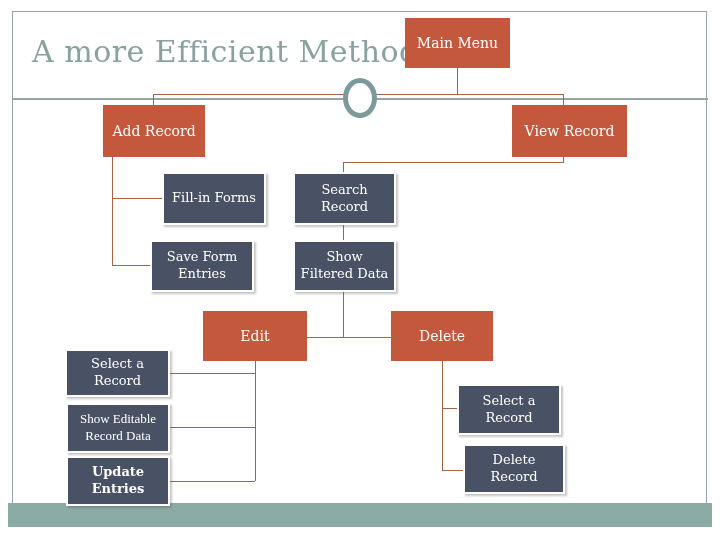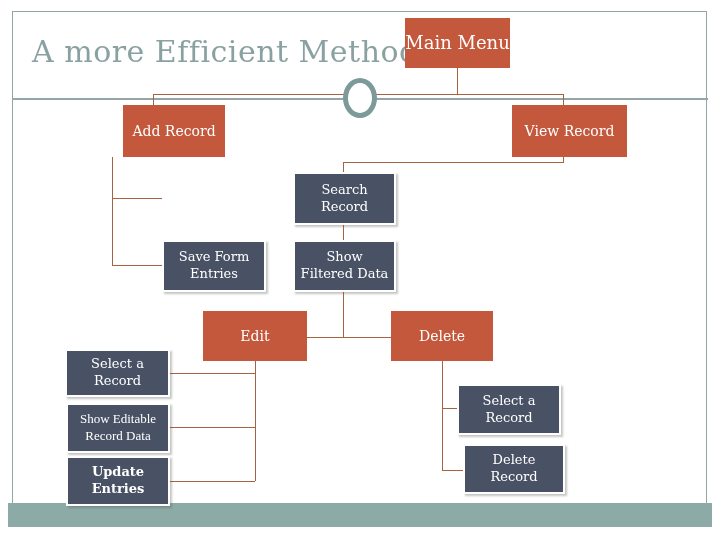--- a/index.html
+++ b/index.html
@@ -32,26 +32,26 @@
   .node {
     position:absolute; display:flex; align-items:center; justify-content:center;
     text-align:center; color:#ffffff; font-size:13px; line-height:1.3;
     white-space:pre-line; box-sizing:border-box;
   }
   .orange { background:#c4583c; }
   .slate  { background:#495165; border:2px solid #ffffff;
             box-shadow:2px 2px 2px rgba(90,90,90,0.35); }
 
   
-  .n-main-menu        { left:405px; top:18px;  width:105px; height:50px; font-size:18px; }
-  .n-add-record       { left:103px; top:105px; width:102px; height:52px; font-size:14px;margin-left:20px; }
+  .n-main-menu        { left:405px; top:18px;  width:105px; height:50px; font-size:14px; }
+  .n-add-record       { left:103px; top:105px; width:102px; height:52px; font-size:14px; }
   .n-view-record      { left:512px; top:105px; width:115px; height:52px; font-size:14px; }
   .n-fill-in-forms    { left:162px; top:172px; width:104px; height:53px; }
   .n-search-record    { left:293px; top:172px; width:103px; height:53px; }
-  .n-save-form        { left:162px; top:240px; width:104px; height:52px; }
+  .n-save-form        { left:150px; top:240px; width:104px; height:52px; }
   .n-show-filtered    { left:293px; top:240px; width:103px; height:52px; }
   .n-edit             { left:203px; top:311px; width:104px; height:50px; font-size:14px; }
   .n-delete           { left:391px; top:311px; width:102px; height:50px; font-size:14px; }
   .n-select-rec-edit  { left:65px;  top:349px; width:105px; height:48px; }
   .n-show-editable    { left:66px;  top:403px; width:104px; height:50px;font-family:Liberation Serif, serif; }
   .n-update-entries   { left:66px;  top:456px; width:104px; height:50px;font-weight:bold; }
   .n-select-rec-del   { left:457px; top:384px; width:104px; height:51px; }
   .n-delete-record    { left:463px; top:444px; width:102px; height:50px; }
 
   
@@ -106,20 +106,21 @@
   <div class="conn c18"></div>
 
   <div class="circle-ornament"></div>
   <div class="band"></div>
 
   <h1 class="slide-title" style="margin:0;font-weight:normal;">A more Efficient Method</h1>
 
   <div class="node orange n-main-menu">Main Menu</div>
   <div class="node orange n-add-record">Add Record</div>
   <div class="node orange n-view-record">View Record</div>
+  <div class="node slate n-fill-in-forms">Fill-in Forms</div>
   <div class="node slate n-search-record">Search
 Record</div>
   <div class="node slate n-save-form">Save Form
 Entries</div>
   <div class="node slate n-show-filtered">Show
 Filtered Data</div>
   <div class="node orange n-edit">Edit</div>
   <div class="node orange n-delete">Delete</div>
   <div class="node slate n-select-rec-edit">Select a
 Record</div>

